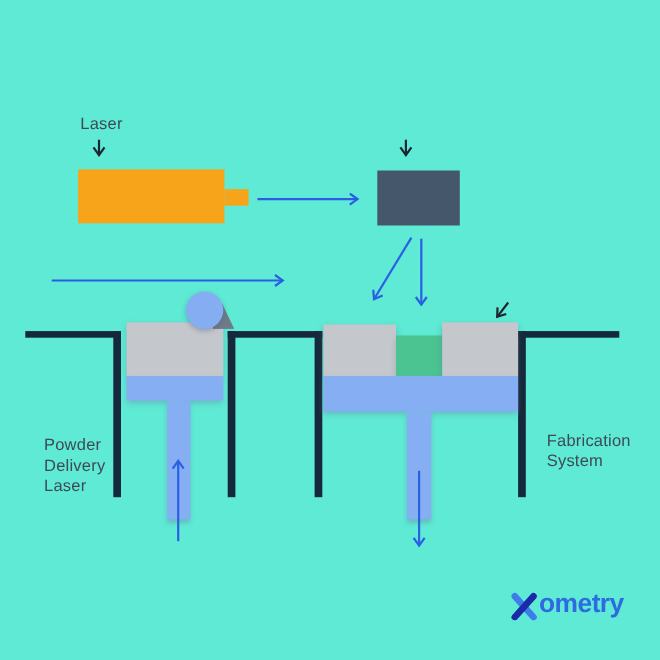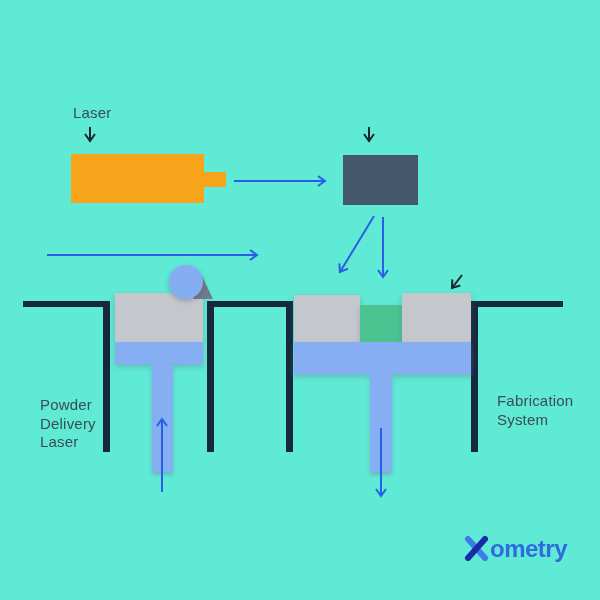--- a/index.html
+++ b/index.html
@@ -43,21 +43,21 @@
   #arrows{left:0;top:0;pointer-events:none;}
   .arrow-blue{stroke:var(--arrow-blue,#2A5FE3);stroke-width:2;fill:none;}
   .arrow-dark{stroke:var(--label-arrow,#1B2631);stroke-width:2;fill:none;}
   
   .lbl-laser{left:73px;top:104px;}
   .lbl-scanner{left:345px;top:104px;}
   .lbl-powderbed{left:438px;top:254px;}
   .lbl-pds{left:40px;top:396px;}
   .lbl-fab{left:497px;top:392px;}
   
-  .logo{left:464px;top:534px;height:30px;display:flex;align-items:flex-start;}
+  .logo{left:464px;top:534px;height:30px;display:flex;align-items:flex-end;}
   .logo-wordmark{
     color:var(--brand-text,#2F6AE0);font-size:24px;font-weight:600;letter-spacing:-.5px;
     line-height:30px;margin-left:1px;
   }
 </style>
 </head>
 <body>
 
 <div id="canvas">
 

